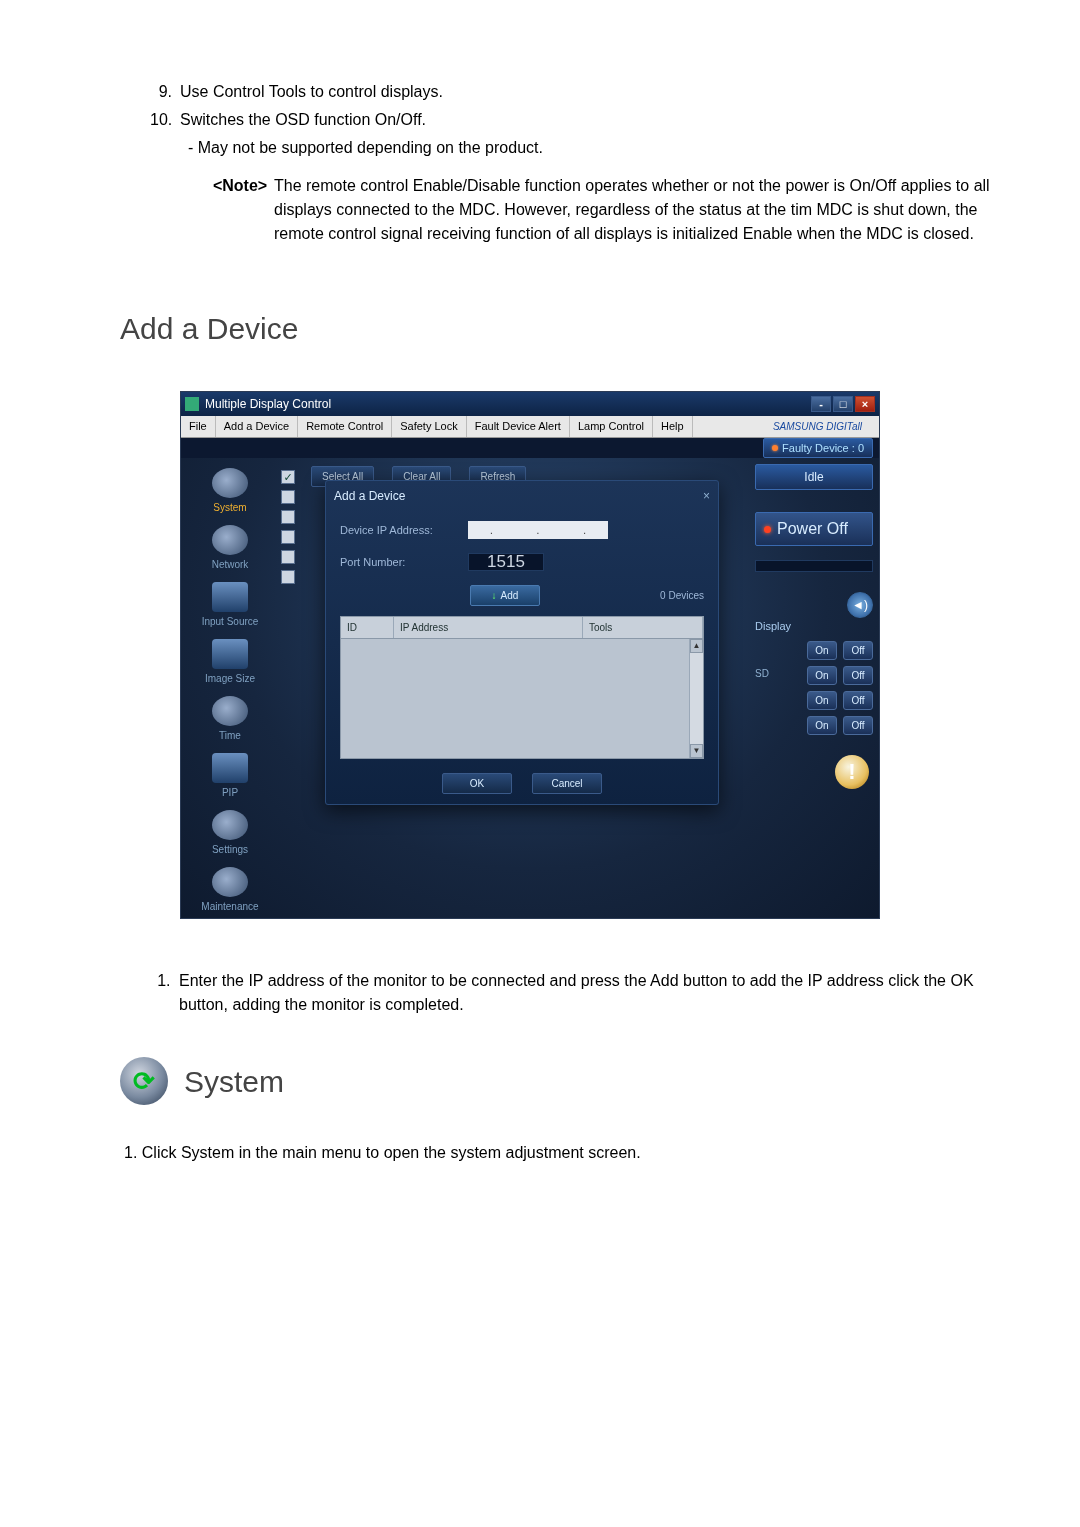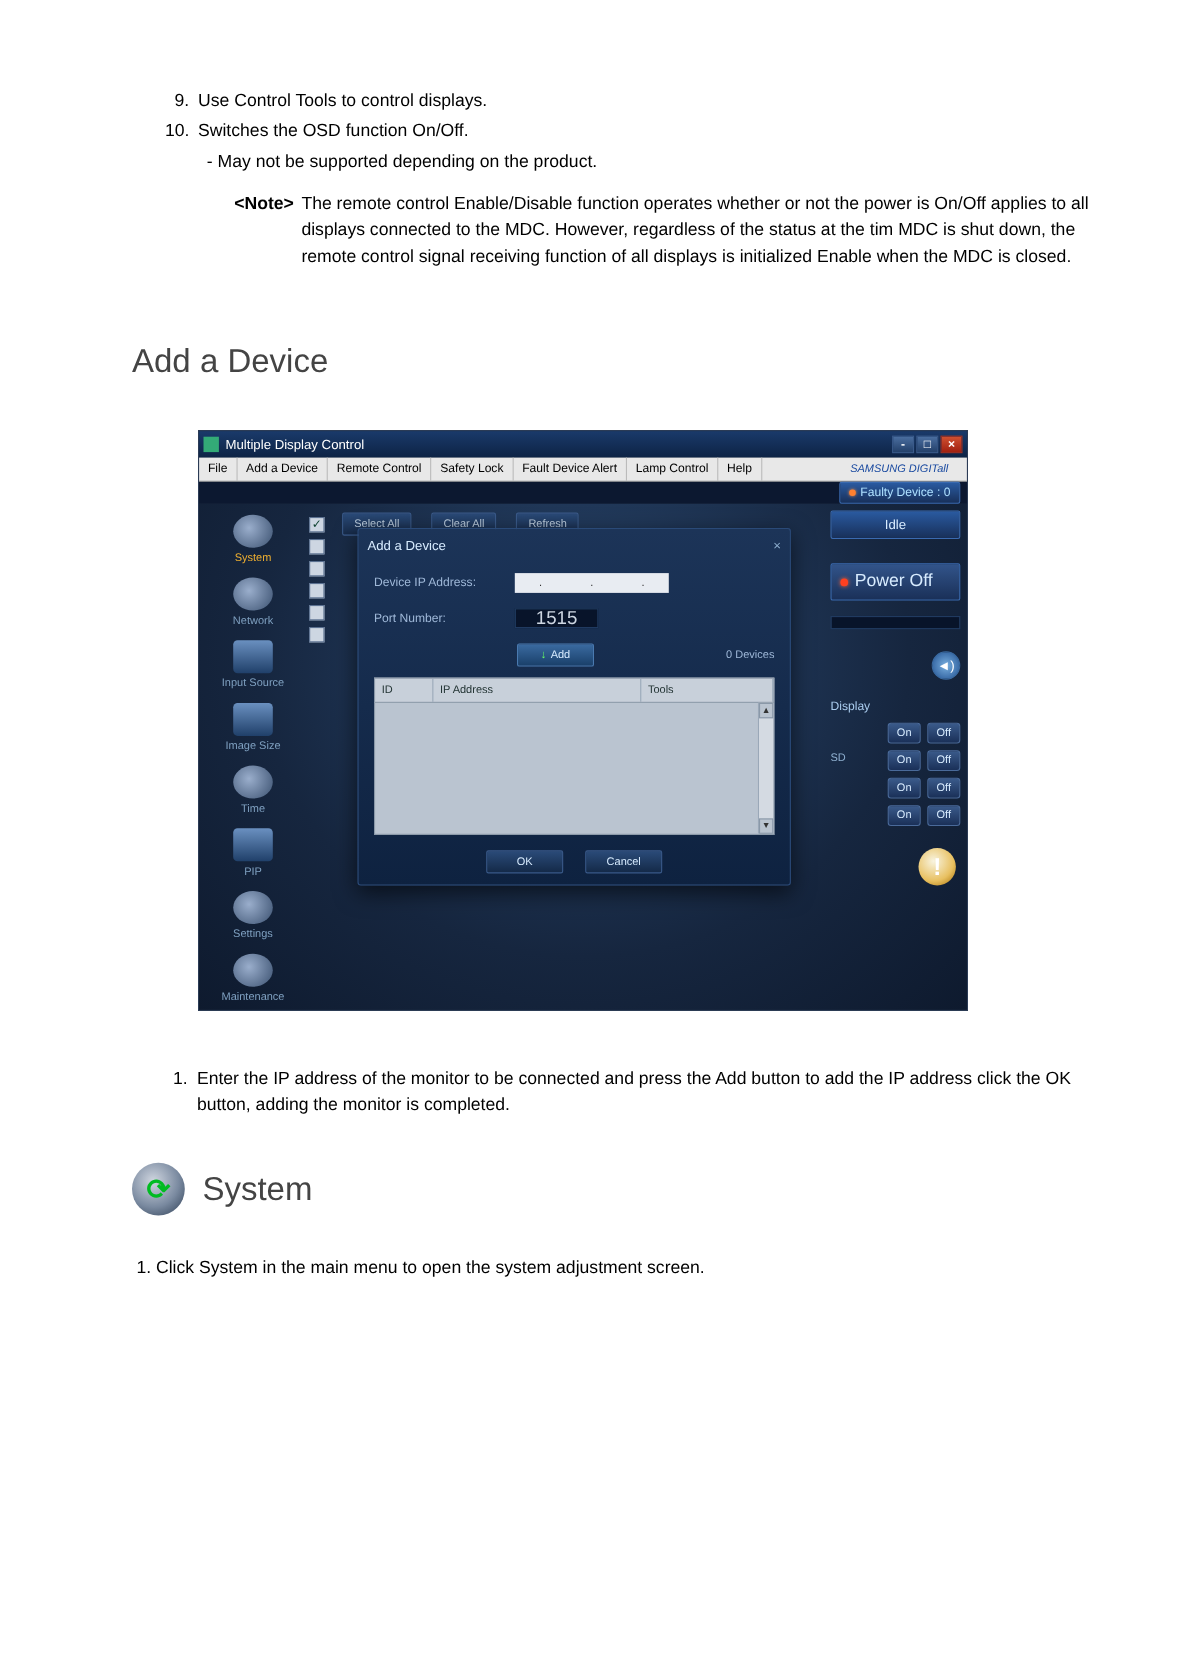--- a/index.html
+++ b/index.html
@@ -141,21 +141,21 @@
   .prog {
     height:12px; background: linear-gradient(#08142a,#08142a);
     border:1px solid #203a60; margin-bottom:20px;
   }
   .mutebtn {
     width:26px;height:26px; margin-left:auto;
     background: radial-gradient(circle,#7ab0e0,#205090);
     border-radius:50%; border:1px solid #3a6aa0;
     display:flex;align-items:center;justify-content:center; color:#fff; font-size:12px;
   }
-  .display-section { margin-top:16px; font-size:11px; color:#aaccee;}
+  .display-section { margin-top:0; font-size:11px; color:#aaccee;}
   .onoffrow { display:flex; gap:6px; margin-top:6px; align-items:flex-start; justify-content:flex-end;}
   .onoffrow .lab { font-size:10px; color:#8fb0d0; margin-right:auto;}
   .pill {
     width:30px; text-align:center;
     background: linear-gradient(#3a5a8a,#1a3058);
     border:1px solid #4a6a9a; color:#d8ecff;
     font-size:10px; border-radius:3px; padding:1px 0;
   }
   .warn-icon {
     width:34px;height:34px; margin:20px 4px 4px auto;

